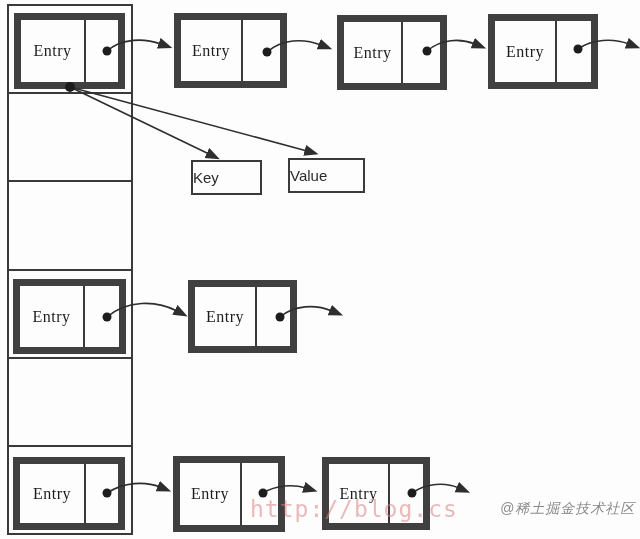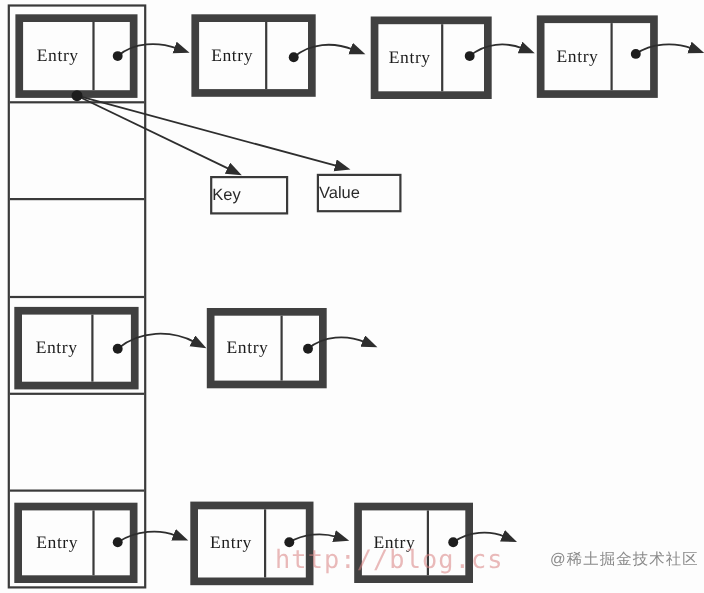--- a/index.html
+++ b/index.html
@@ -36,21 +36,21 @@
   }
   .arrows { position:absolute; left:0; top:0; z-index:5; pointer-events:none; }
   .wm-url {
     position:absolute; left:250px; top:496px; z-index:6;
     font-family:"DejaVu Sans Mono", monospace; font-size:23px;
     color:rgba(216,130,130,0.55); letter-spacing:1px; white-space:nowrap;text-align:center;
   }
   .wm-community {
     position:absolute; left:500px; top:500px; z-index:6;
     font-family:"Liberation Sans", sans-serif; font-size:14px;
-    color:#8a8a8a; letter-spacing:1px; white-space:nowrap;
+    color:#8a8a8a; letter-spacing:1px; white-space:nowrap;font-style:italic;
   }
 </style>
 </head>
 <body>
 
 <div class="canvas">
 
   <div class="array">
     <div class="bucket"></div>
     <div class="bucket"></div>

